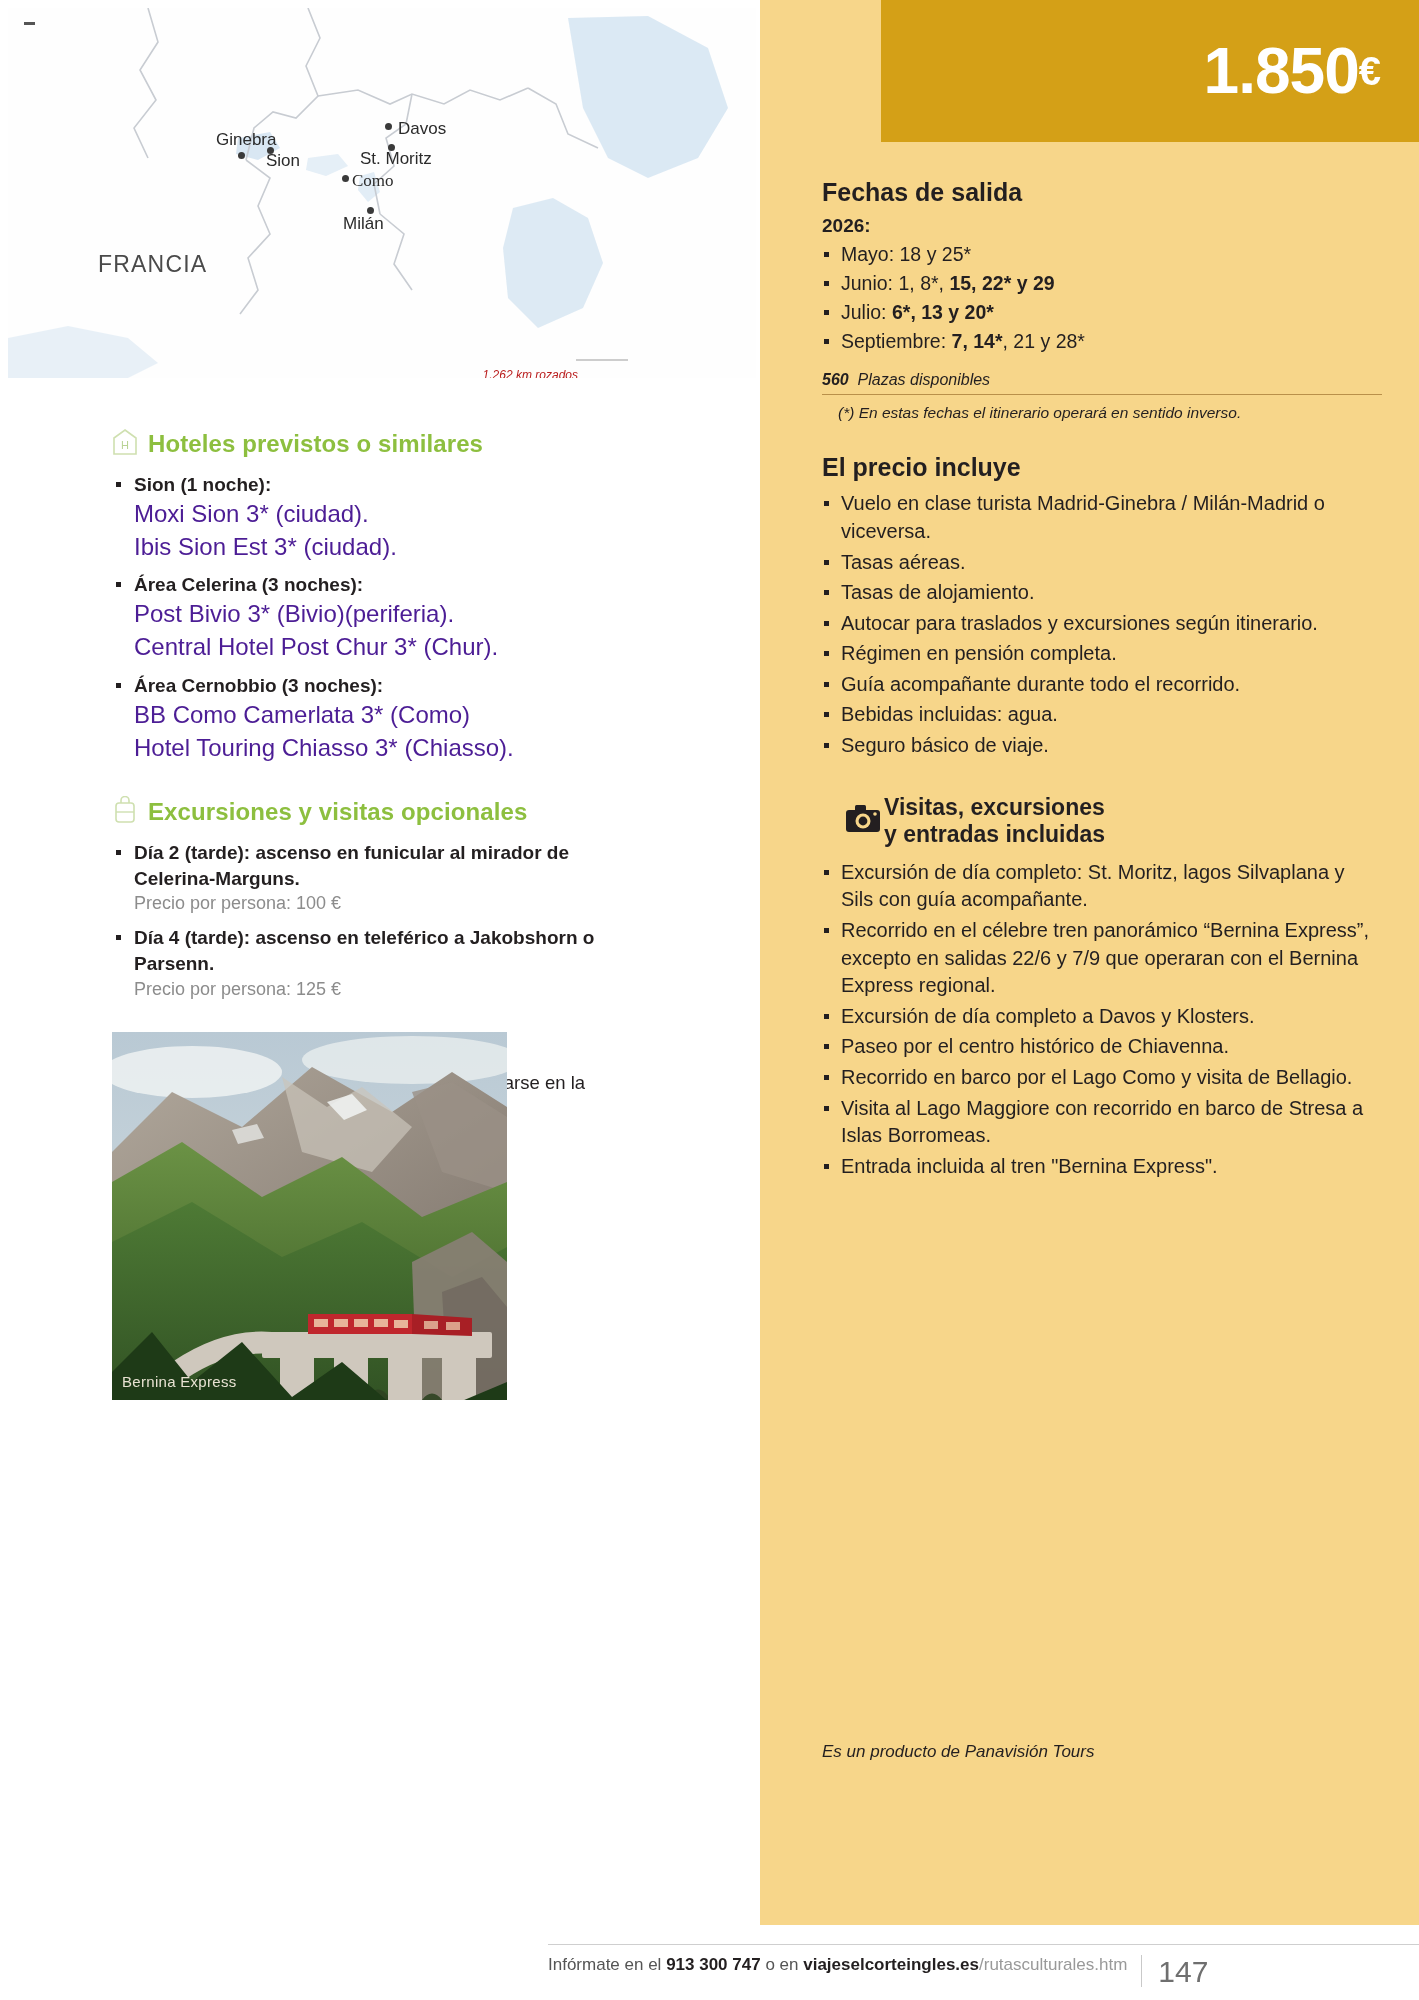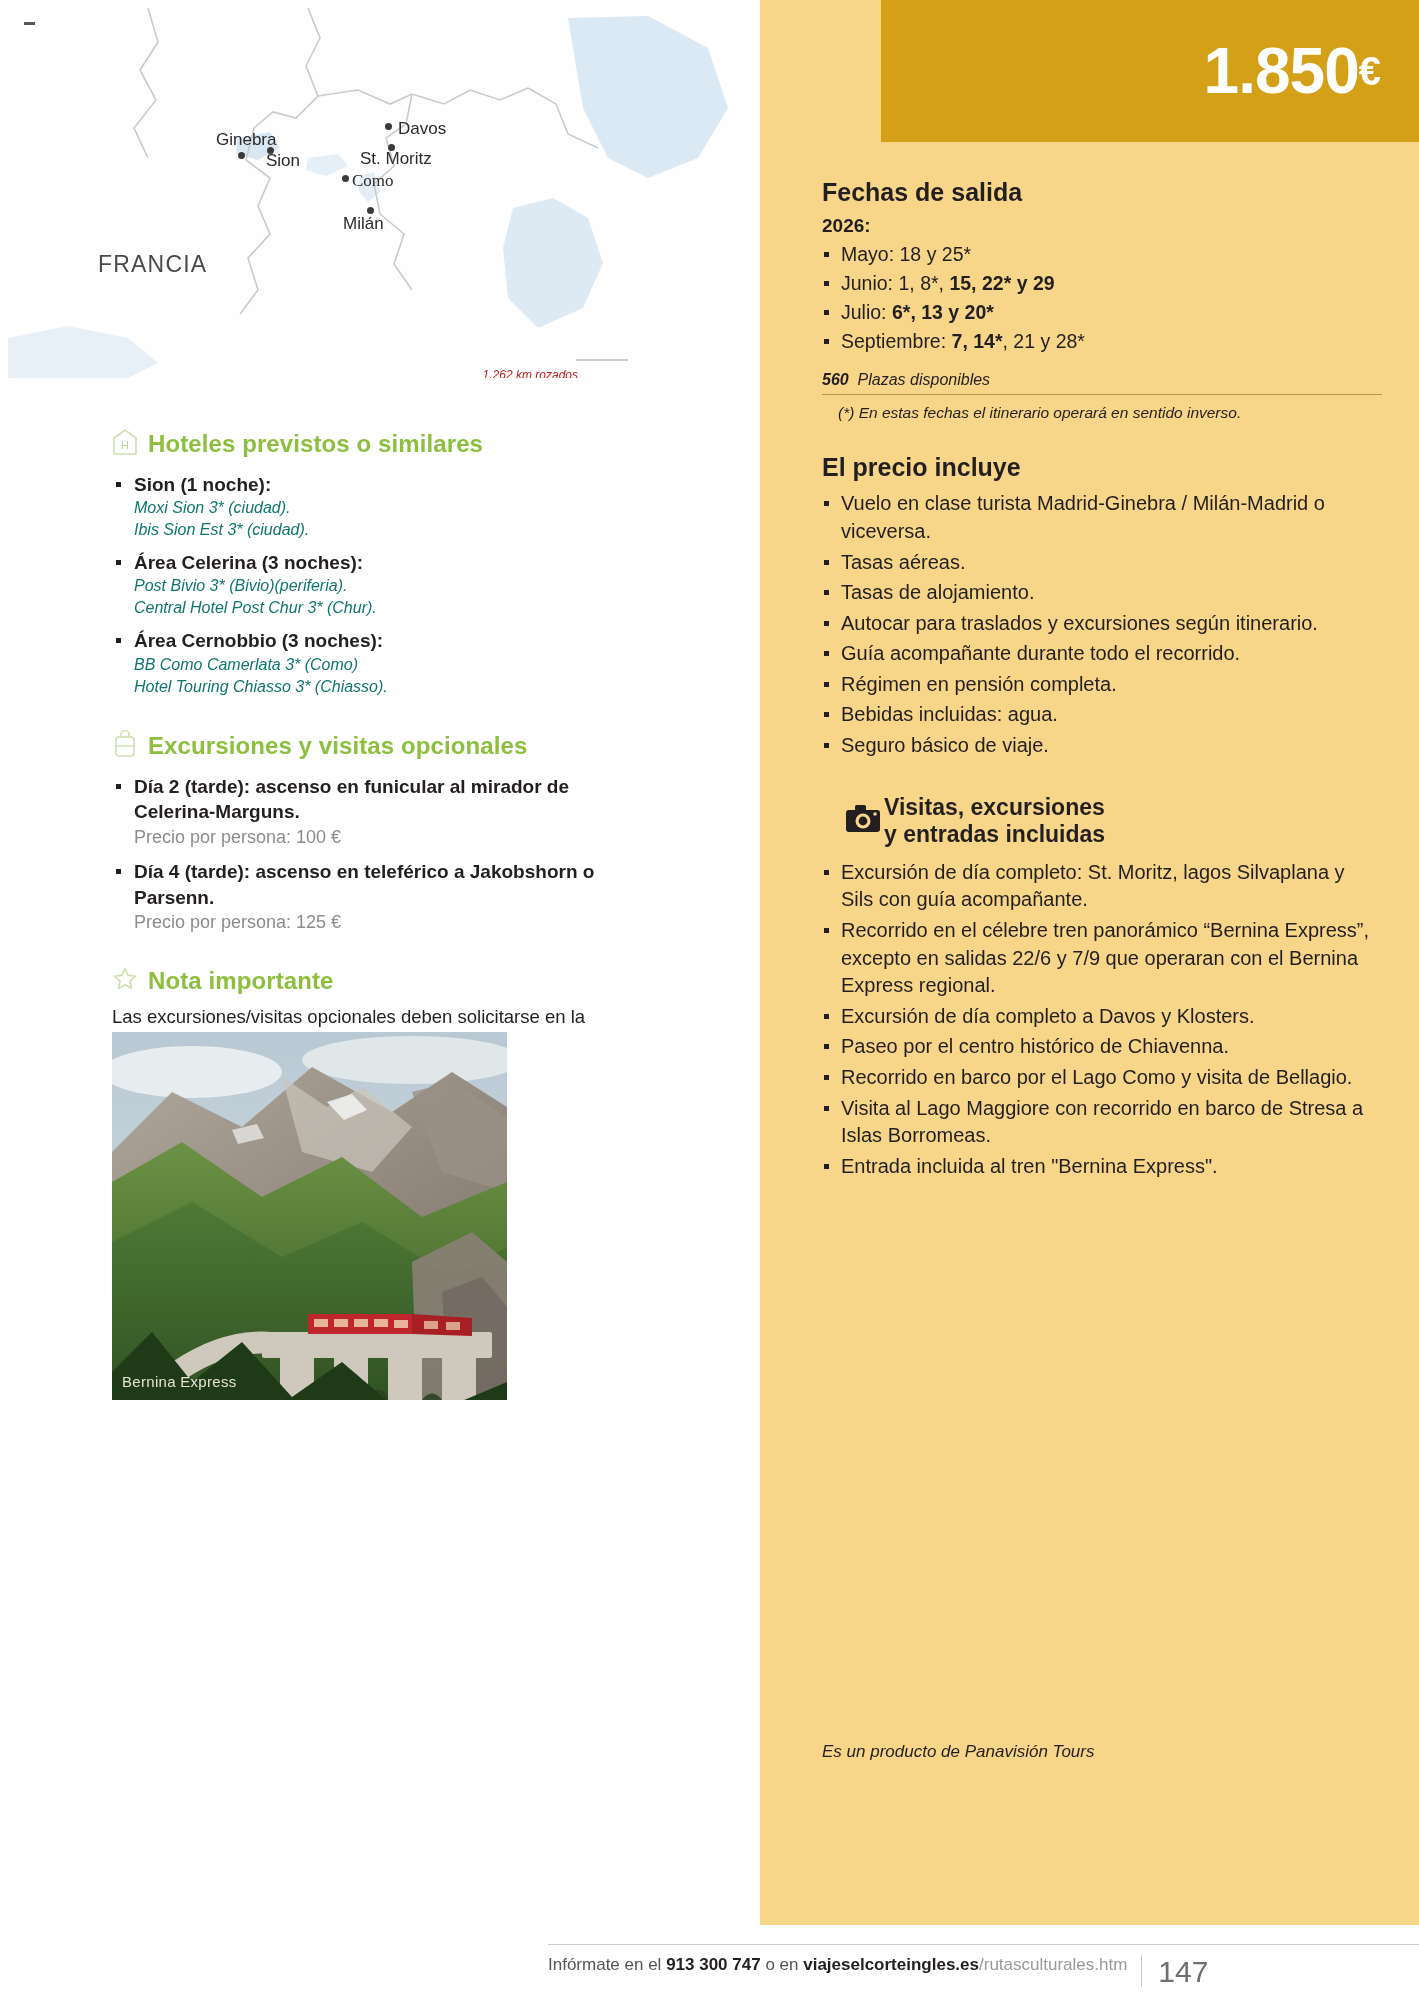--- a/index.html
+++ b/index.html
@@ -123,21 +123,21 @@
 
   ul.hotels, ul.optexc { list-style: none; }
   ul.hotels > li, ul.optexc > li {
     position: relative; padding-left: 22px; margin-bottom: 9px;
   }
   ul.hotels > li::before, ul.optexc > li::before {
     content: ""; position: absolute; left: 4px; top: 10px;
     width: 5px; height: 5px; background: #231f20;
   }
   .h-title { font-size: 19px; font-weight: bold; color: #231f20; line-height: 1.32; }
-  .h-sub { font-size: 16px; color: #0f766e; line-height: 1.38; font-style: italic; }
+  .h-sub { font-size: 24px; color: #4c1d95; line-height: 1.38; }
   .opt-title { font-size: 19px; font-weight: bold; color: #231f20; line-height: 1.35; }
   .opt-price { font-size: 18px; color: #8c8c8c; line-height: 1.4; }
 
   .nota-body { font-size: 18.5px; color: #231f20; line-height: 1.42; }
 
   
   .photo {
     position: absolute; left: 112px; top: 1032px;
     width: 395px; height: 368px;
     overflow: hidden;
@@ -251,22 +251,22 @@
         <span>Plazas disponibles</span>
       </div>
       <div class="asterisk-note">(*) En estas fechas el itinerario operará en sentido inverso.</div>
 
       <div class="sect-title">El precio incluye</div>
       <ul class="incl">
         <li>Vuelo en clase turista Madrid-Ginebra / Milán-Madrid o viceversa.</li>
         <li>Tasas aéreas.</li>
         <li>Tasas de alojamiento.</li>
         <li>Autocar para traslados y excursiones según itinerario.</li>
+        <li>Régimen en pensión completa.</li>
         <li>Guía acompañante durante todo el recorrido.</li>
-        <li>Régimen en pensión completa.</li>
         <li>Bebidas incluidas: agua.</li>
         <li>Seguro básico de viaje.</li>
       </ul>
 
       <div class="visits-head">
         <span class="cam-icon">
           <svg width="34" height="28" viewBox="0 0 34 28">
             <rect x="0" y="5" width="34" height="22" rx="3" fill="#231f20"></rect>
             <rect x="9" y="0" width="11" height="6" rx="1.5" fill="#231f20"></rect>
             <circle cx="17" cy="16" r="7.5" fill="#f7d68a"></circle>

